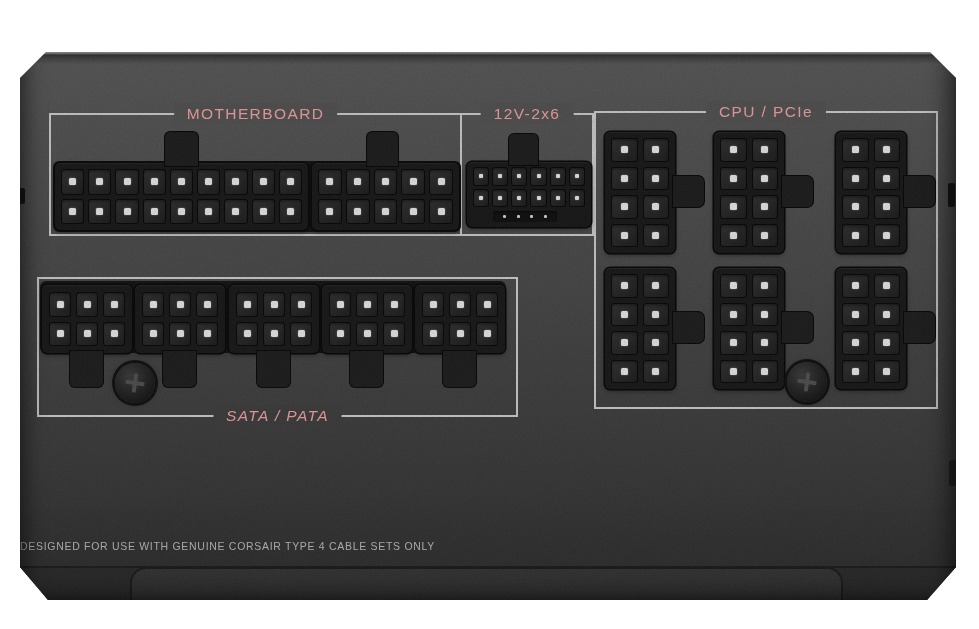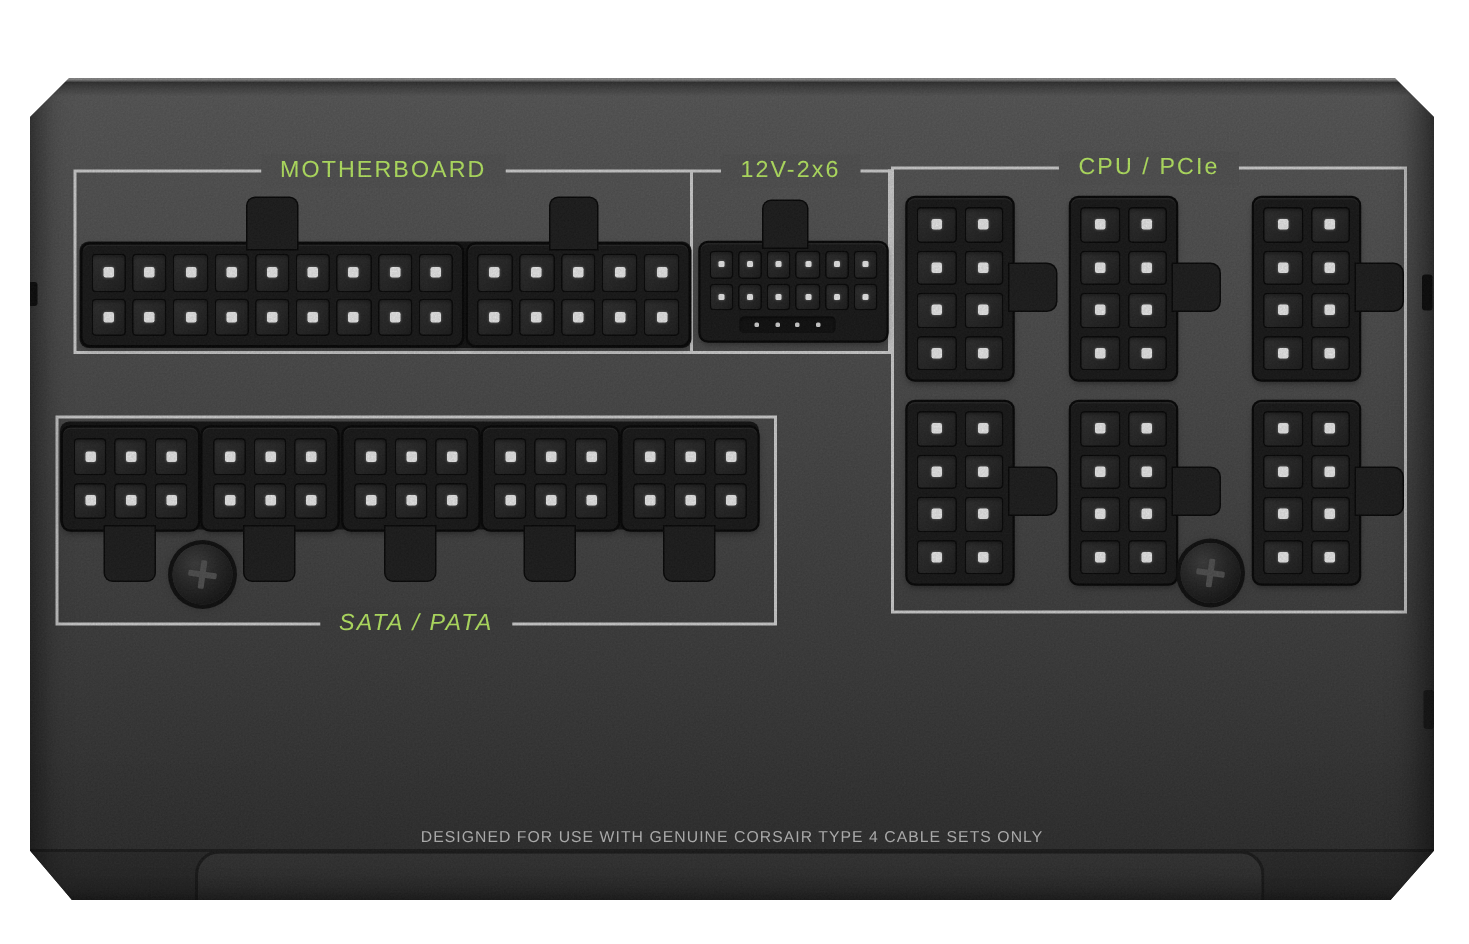--- a/index.html
+++ b/index.html
@@ -14,21 +14,21 @@
       #3a3a3a 390px,#343434 450px,#2e2e2e 500px,#282828 552px);}
 
   
   .box{position:absolute;border:2px solid #d4d4d4;box-sizing:border-box;z-index:2;}
   .box-mb  {left:29px; top:65px; width:413px;height:123px;}
   .box-12v {left:442px;top:65px; width:132px;height:123px;border-left:none;}
   .box-cpu {left:574px;top:63px; width:344px;height:298px;}
   .box-sata{left:17px; top:229px;width:481px;height:140px;}
 
   .chip{position:absolute;left:50%;transform:translateX(-50%);white-space:nowrap;
-    font-size:15.5px;letter-spacing:1.4px;color:#bef264;line-height:22px;padding:0 13px;z-index:3;}
+    font-size:15.5px;letter-spacing:1.4px;color:#fca5a5;line-height:22px;padding:0 13px;z-index:3;}
   .chip-top{top:-12px;background:#515151;}
   .chip-bottom{bottom:-12px;background:#3b3b3b;font-style:italic;}
 
   
   .mount{position:absolute;background:#0f0f0f;border-radius:6px;z-index:2;}
   .mb-underlay{left:33px;top:113px;width:408px;height:71px;}
   .sata-bar{left:20px;top:233px;width:466px;height:72px;}
 
   .connector{position:absolute;background:#141414;border-radius:5px;z-index:3;
     box-shadow:0 0 0 1.5px #000, inset 0 1px 0 rgba(255,255,255,.06), 0 2px 5px rgba(0,0,0,.5);}
@@ -76,22 +76,22 @@
   .screw-cpu{left:767px;top:314px;}
 
   
   .bottom-strip{position:absolute;left:0;top:520px;width:936px;height:32px;z-index:1;
     background:linear-gradient(180deg,#272727,#232323);}
   .seam{position:absolute;left:0;top:518px;width:936px;height:2px;background:#181818;z-index:1;}
   .inset-plate{position:absolute;left:110px;top:519px;width:713px;height:33px;box-sizing:border-box;
     border:2px solid #161616;border-bottom:none;border-radius:16px 16px 0 0;z-index:1;
     background:linear-gradient(180deg,#313131,#292929);}
 
-  .notice{position:absolute;left:0;right:0;top:492px;text-align:center;z-index:2;
-    font-size:10.5px;letter-spacing:.7px;color:#bfbfbf;margin-top:12px;}
+  .notice{position:absolute;left:0;right:0;top:492px;z-index:2;
+    font-size:10.5px;letter-spacing:.7px;color:#bfbfbf;}
 
   
   .notch{position:absolute;background:#0b0b0b;z-index:4;}
   .notch-left{left:0;top:140px;width:5px;height:16px;border-radius:0 2px 2px 0;}
   .notch-right{left:928px;top:135px;width:7px;height:24px;border-radius:2px;}
   .edge-step{left:929px;top:412px;width:7px;height:26px;opacity:.65;border-radius:2px;}
 
   .shade{position:absolute;inset:0;z-index:8;pointer-events:none;
     box-shadow:inset 16px 0 20px -10px rgba(0,0,0,.55),
                inset -18px 0 22px -10px rgba(0,0,0,.6),

